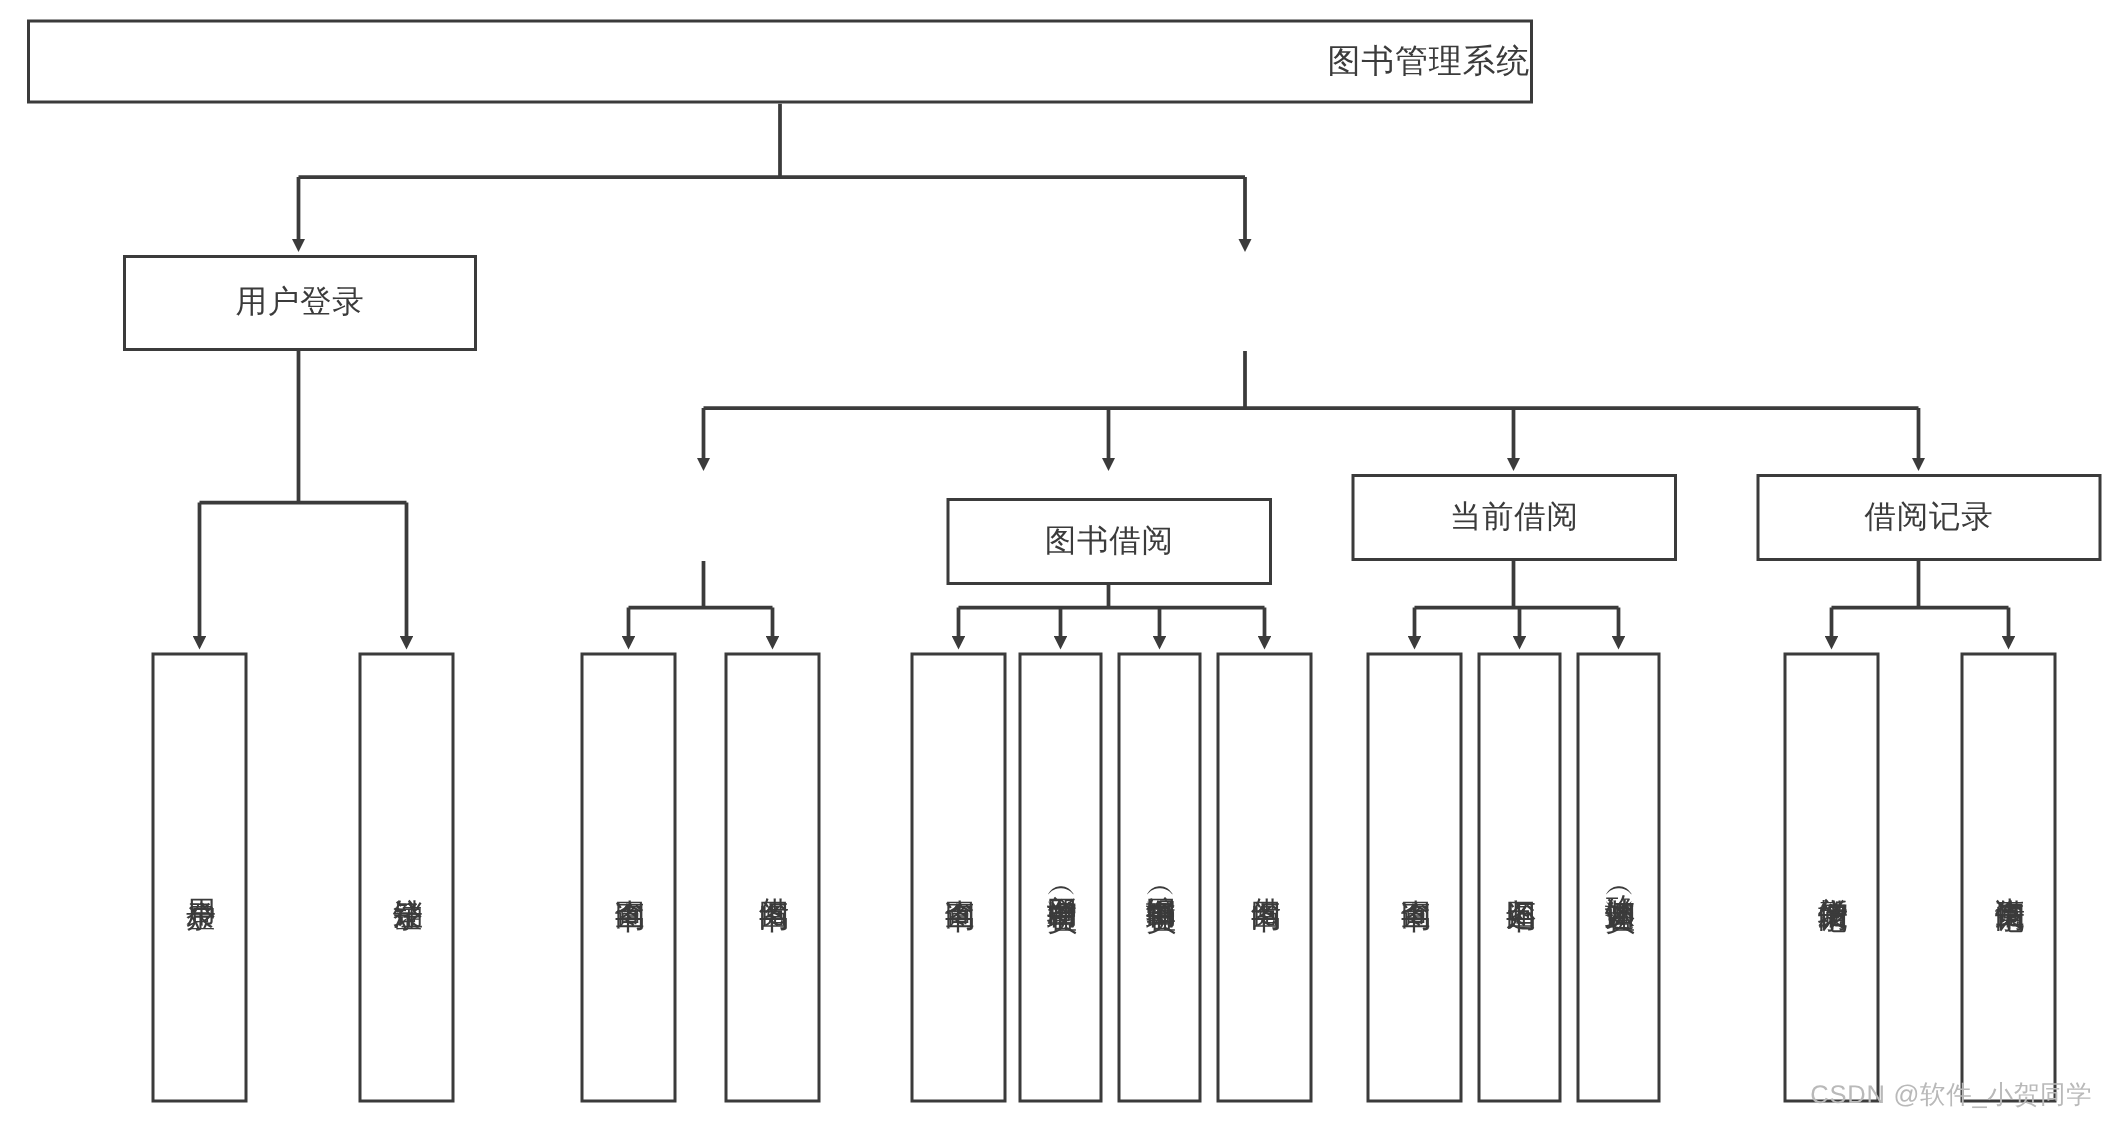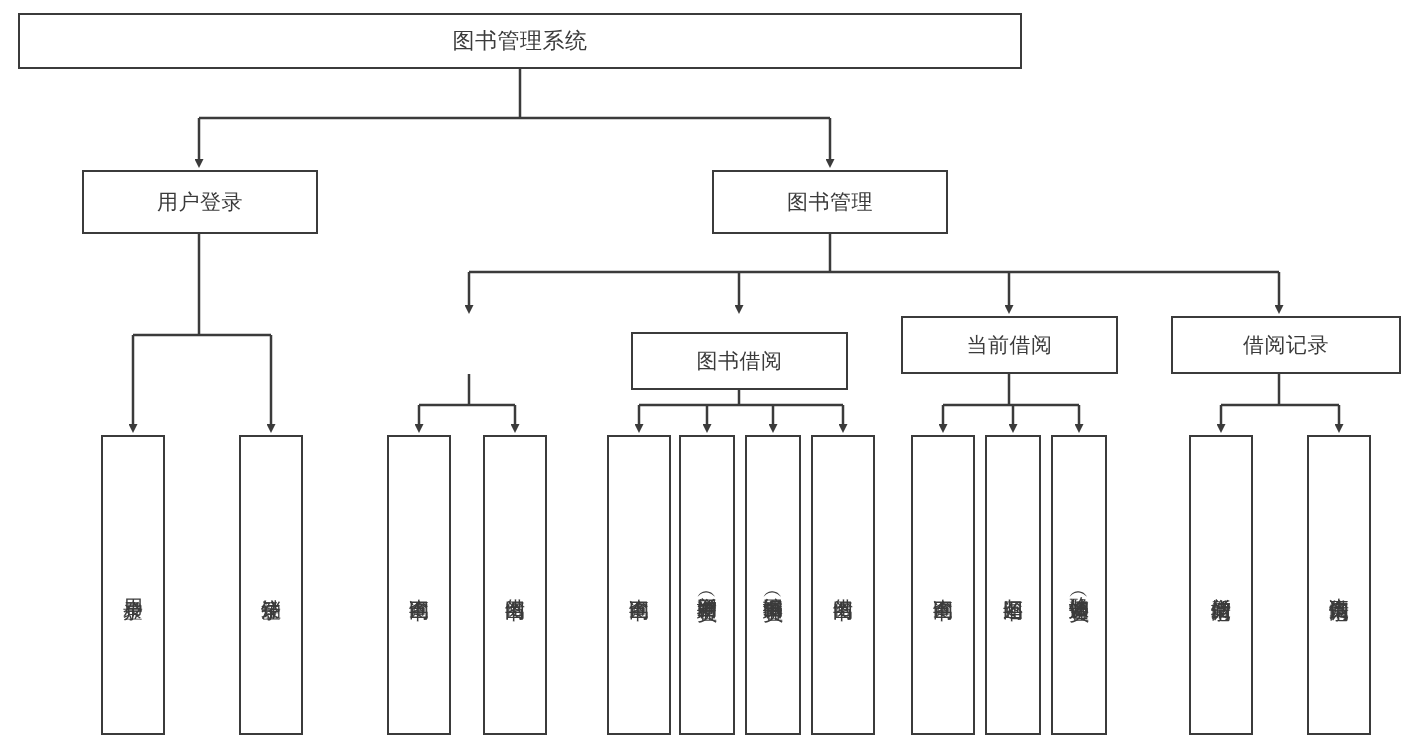--- a/index.html
+++ b/index.html
@@ -137,30 +137,27 @@
     </g>
 
     <g stroke="#3b3b3b" stroke-width="2.5" fill="none">
       <path d="M1279,374 L1279,405"></path>
       <path d="M1221,405 L1339,405"></path>
       <path d="M1221,405 L1221,425" marker-end="url(#arrowhead)"></path>
       <path d="M1339,405 L1339,425" marker-end="url(#arrowhead)"></path>
     </g>
   </svg>
 
-  <div class="node root horizontal" id="node-root" style="left: 18px; top: 13px; width: 1004px; height: 56px;">
+  <div class="node root horizontal" id="node-root" style="left: 18px; top: 13px; width: 1004px; height: 56px; justify-content: flex-end;">
     <span class="node-label">图书管理系统</span>
   </div>
 
   <div class="node horizontal" id="node-l2-0" style="left: 82px; top: 170px; width: 236px; height: 64px;">
     <span class="node-label">用户登录</span>
   </div>
-  <div class="node horizontal" id="node-l2-1" style="left: 712px; top: 170px; width: 236px; height: 64px;">
-    <span class="node-label">图书管理</span>
-  </div>
 
   <div class="node horizontal" id="node-l3-1" style="left: 631px; top: 316px; width: 217px; height: 58px; margin-top: 16px;">
     <span class="node-label">图书借阅</span>
   </div>
   <div class="node horizontal" id="node-l3-2" style="left: 901px; top: 316px; width: 217px; height: 58px;">
     <span class="node-label">当前借阅</span>
   </div>
   <div class="node horizontal" id="node-l3-3" style="left: 1171px; top: 316px; width: 230px; height: 58px;">
     <span class="node-label">借阅记录</span>
   </div>
@@ -198,13 +195,14 @@
   <div class="node vertical" id="node-leaf-10" style="left: 1051px; top: 435px; width: 56px; height: 300px;">
     <span class="node-label">确认归还（管理员）</span>
   </div>
   <div class="node vertical" id="node-leaf-11" style="left: 1189px; top: 435px; width: 64px; height: 300px;">
     <span class="node-label">新增借阅记录</span>
   </div>
   <div class="node vertical" id="node-leaf-12" style="left: 1307px; top: 435px; width: 64px; height: 300px;">
     <span class="node-label">查询借阅记录</span>
   </div>
 
+  <div class="watermark">CSDN @软件_小贺同学</div>
 </div>
 
 </body></html>

